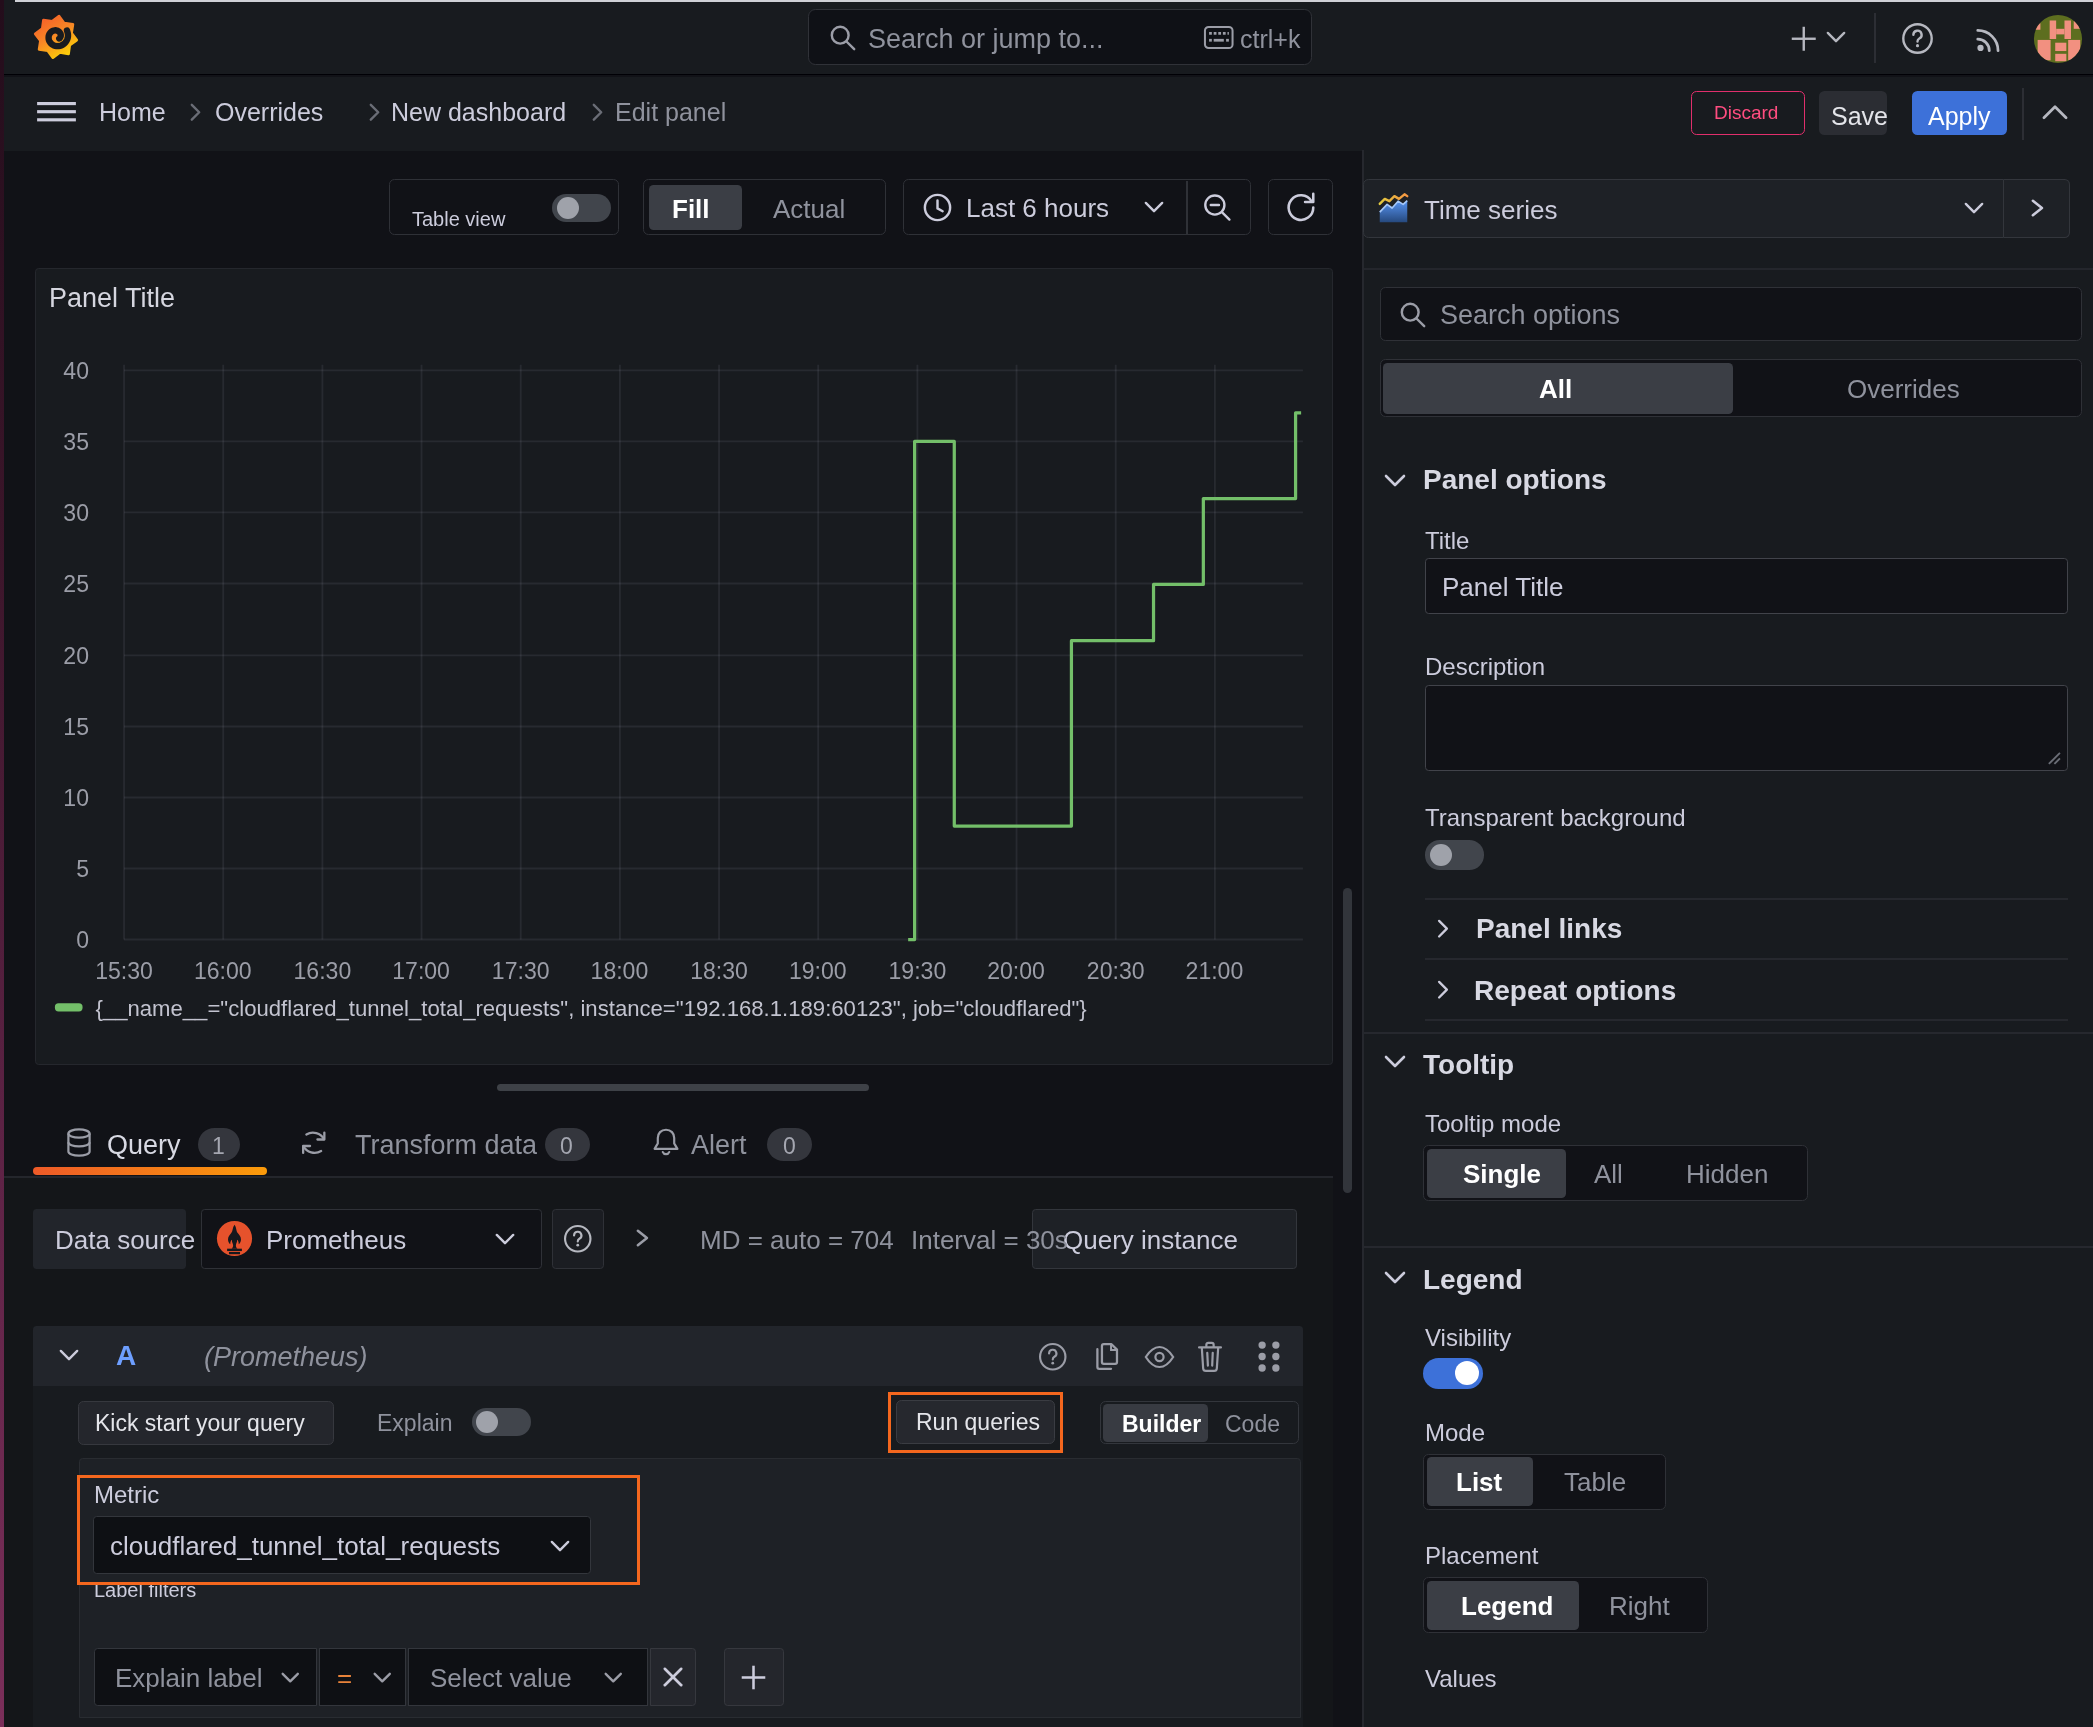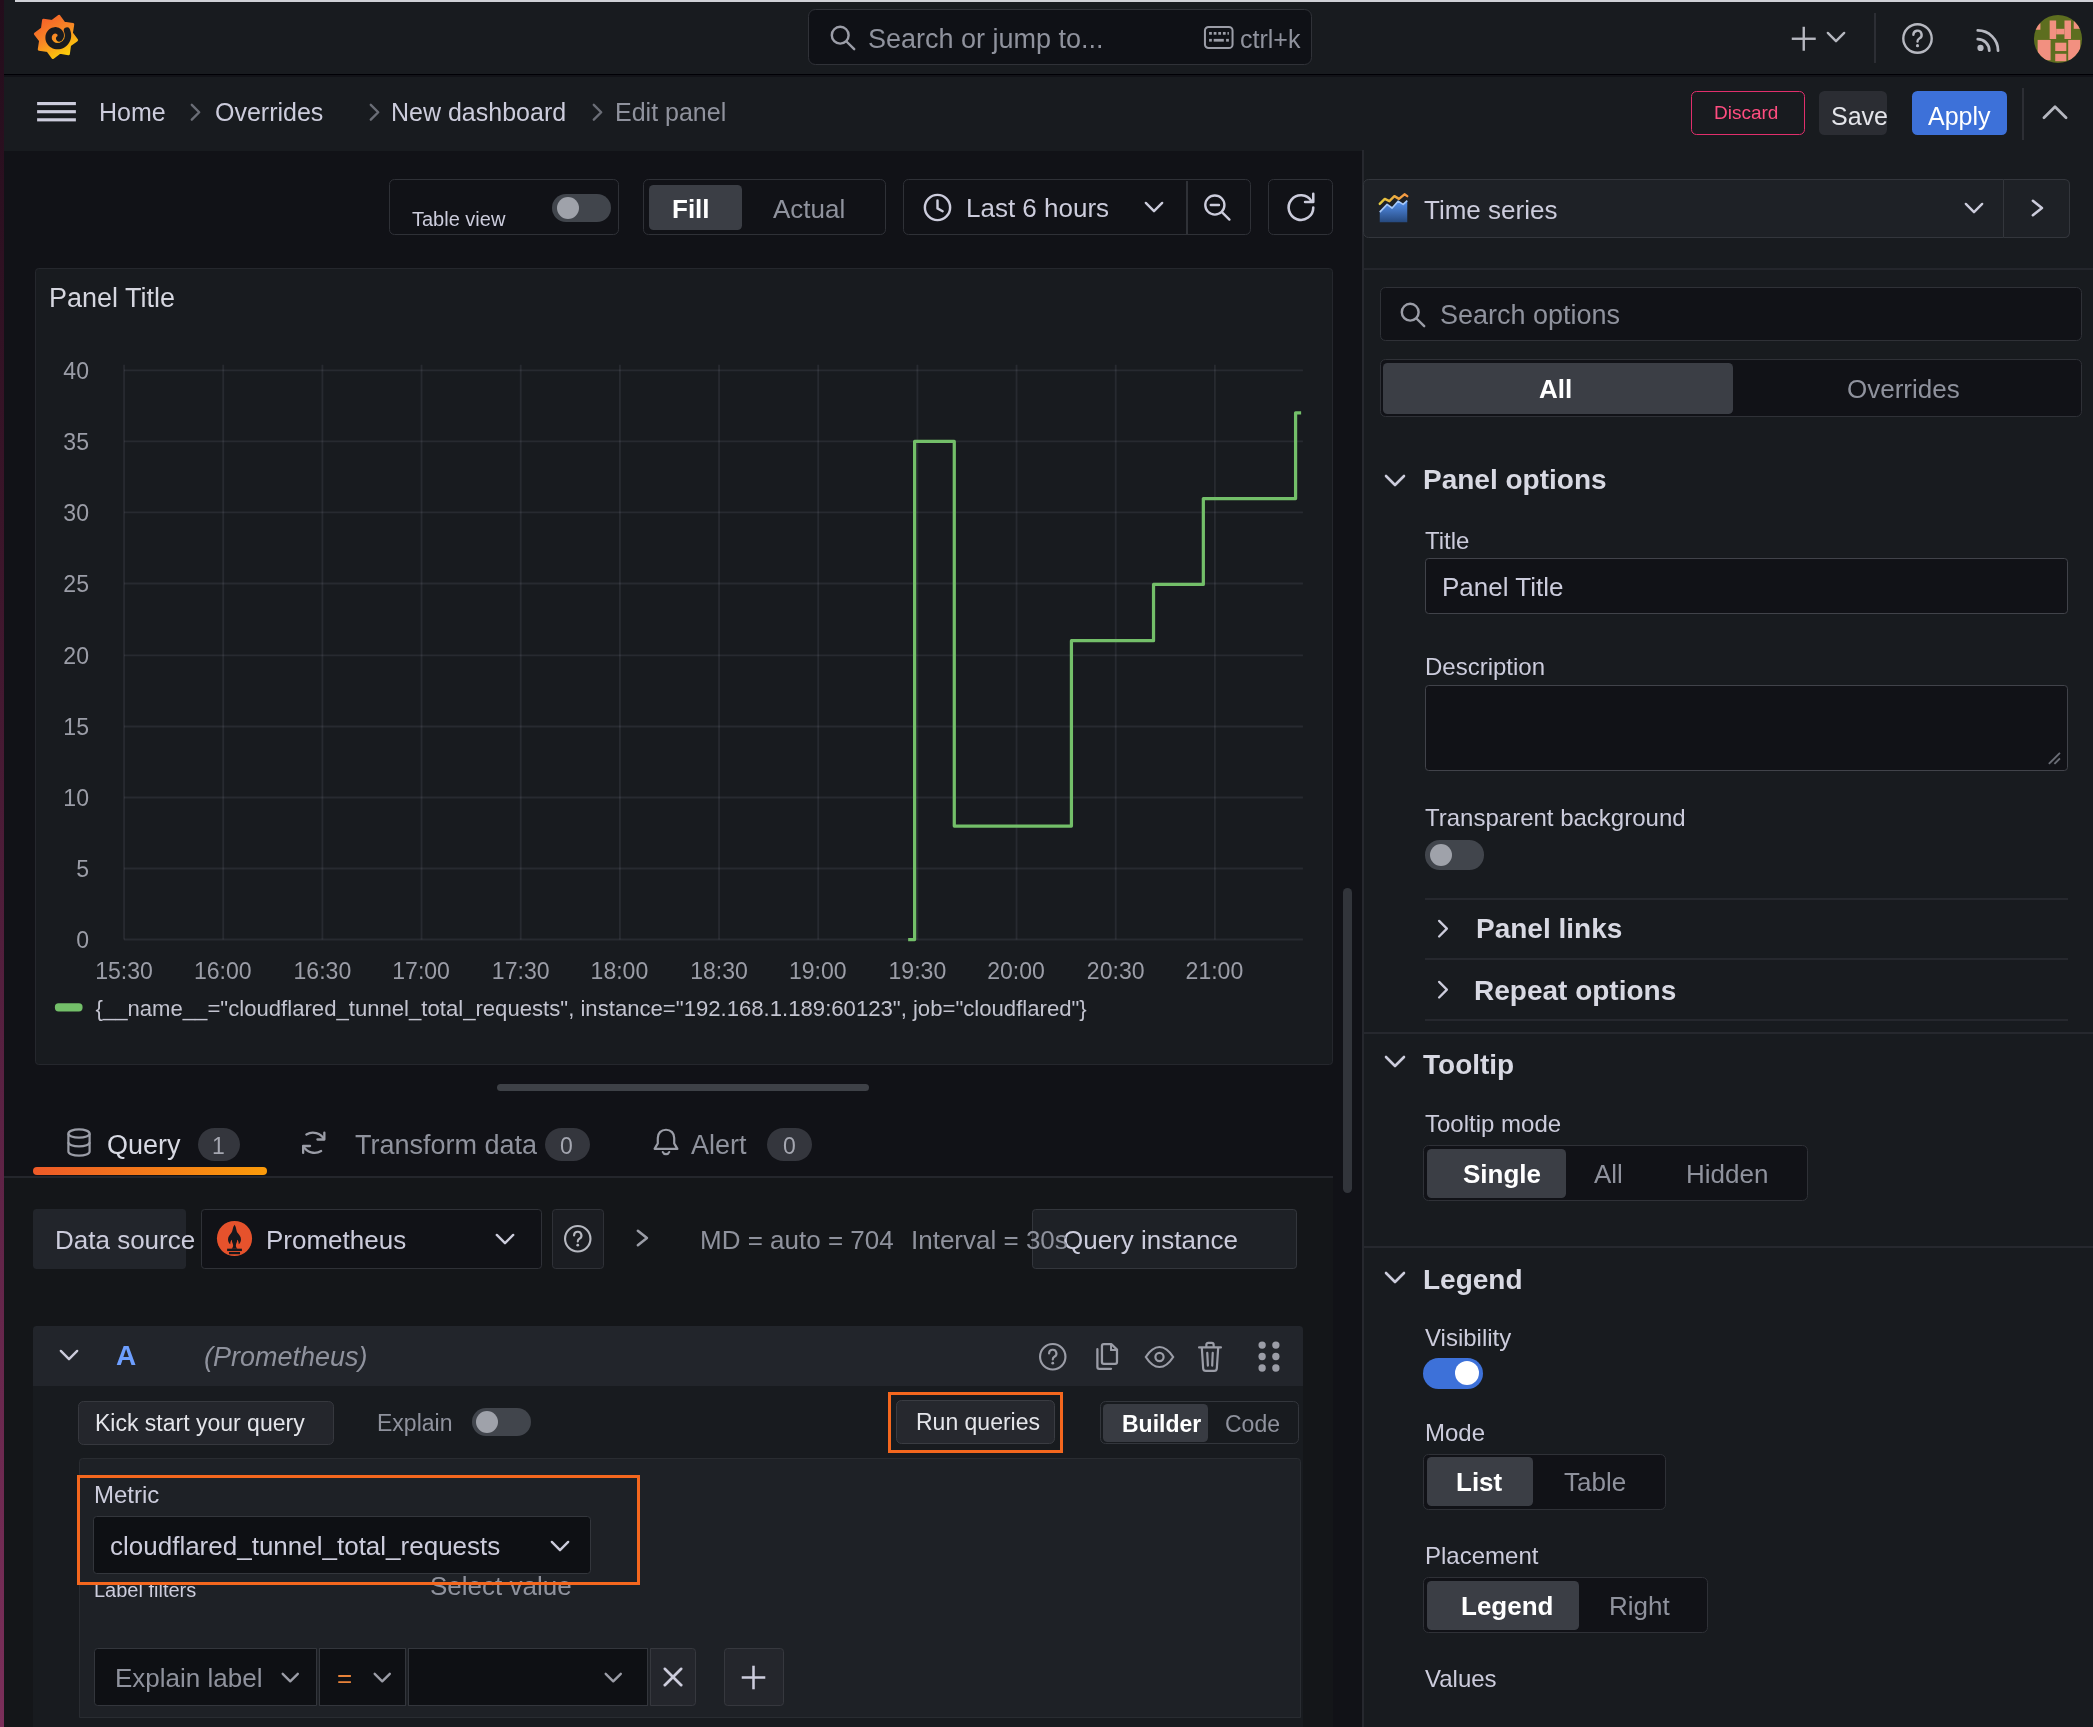--- a/index.html
+++ b/index.html
@@ -332,21 +332,21 @@
 <div class="txt g" style="left:115px;top:1663px;font-size:26px">Explain label</div>
 <svg class="abs" style="left:281px;top:1672px" width="18.5" height="12" viewBox="0 0 22 14">
       <polyline points="2,2 11,11 20,2" fill="none" stroke="#9b9da7" stroke-width="2.8" stroke-linecap="round" stroke-linejoin="round"></polyline>
     </svg>
 <div class="abs" style="left:319px;top:1648px;width:87px;height:58px;background:#0e1014;border:1.8px solid #33363c;border-radius:0"></div>
 <div class="txt" style="left:337px;top:1663px;font-size:26px;color:#e8833a">=</div>
 <svg class="abs" style="left:373px;top:1672px" width="18.5" height="12" viewBox="0 0 22 14">
       <polyline points="2,2 11,11 20,2" fill="none" stroke="#9b9da7" stroke-width="2.8" stroke-linecap="round" stroke-linejoin="round"></polyline>
     </svg>
 <div class="abs" style="left:408px;top:1648px;width:240px;height:58px;background:#0e1014;border:1.8px solid #33363c;border-radius:0"></div>
-<div class="txt g" style="left:430px;top:1571px;font-size:26px">Select value</div>
+<div class="txt g" style="left:430px;top:1663px;font-size:26px">Select value</div>
 <svg class="abs" style="left:604px;top:1672px" width="18.5" height="12" viewBox="0 0 22 14">
       <polyline points="2,2 11,11 20,2" fill="none" stroke="#9b9da7" stroke-width="2.8" stroke-linecap="round" stroke-linejoin="round"></polyline>
     </svg>
 <div class="abs" style="left:650px;top:1648px;width:46px;height:58px;background:#24262c;border:1.8px solid #36383e;border-radius:0 3.7px 3.7px 0"></div>
 <svg class="abs" style="left:662px;top:1666px" width="22" height="22" viewBox="0 0 24 24">
       <line x1="3" y1="3" x2="21" y2="21" stroke="#ccccdc" stroke-width="2.8" stroke-linecap="round"></line>
       <line x1="21" y1="3" x2="3" y2="21" stroke="#ccccdc" stroke-width="2.8" stroke-linecap="round"></line>
     </svg>
 <div class="abs" style="left:724px;top:1648px;width:60px;height:58px;background:#24262c;border:1.8px solid #36383e;border-radius:3.7px"></div>
 <svg class="abs" style="left:739px;top:1663px" width="29" height="29" viewBox="0 0 32 32">

